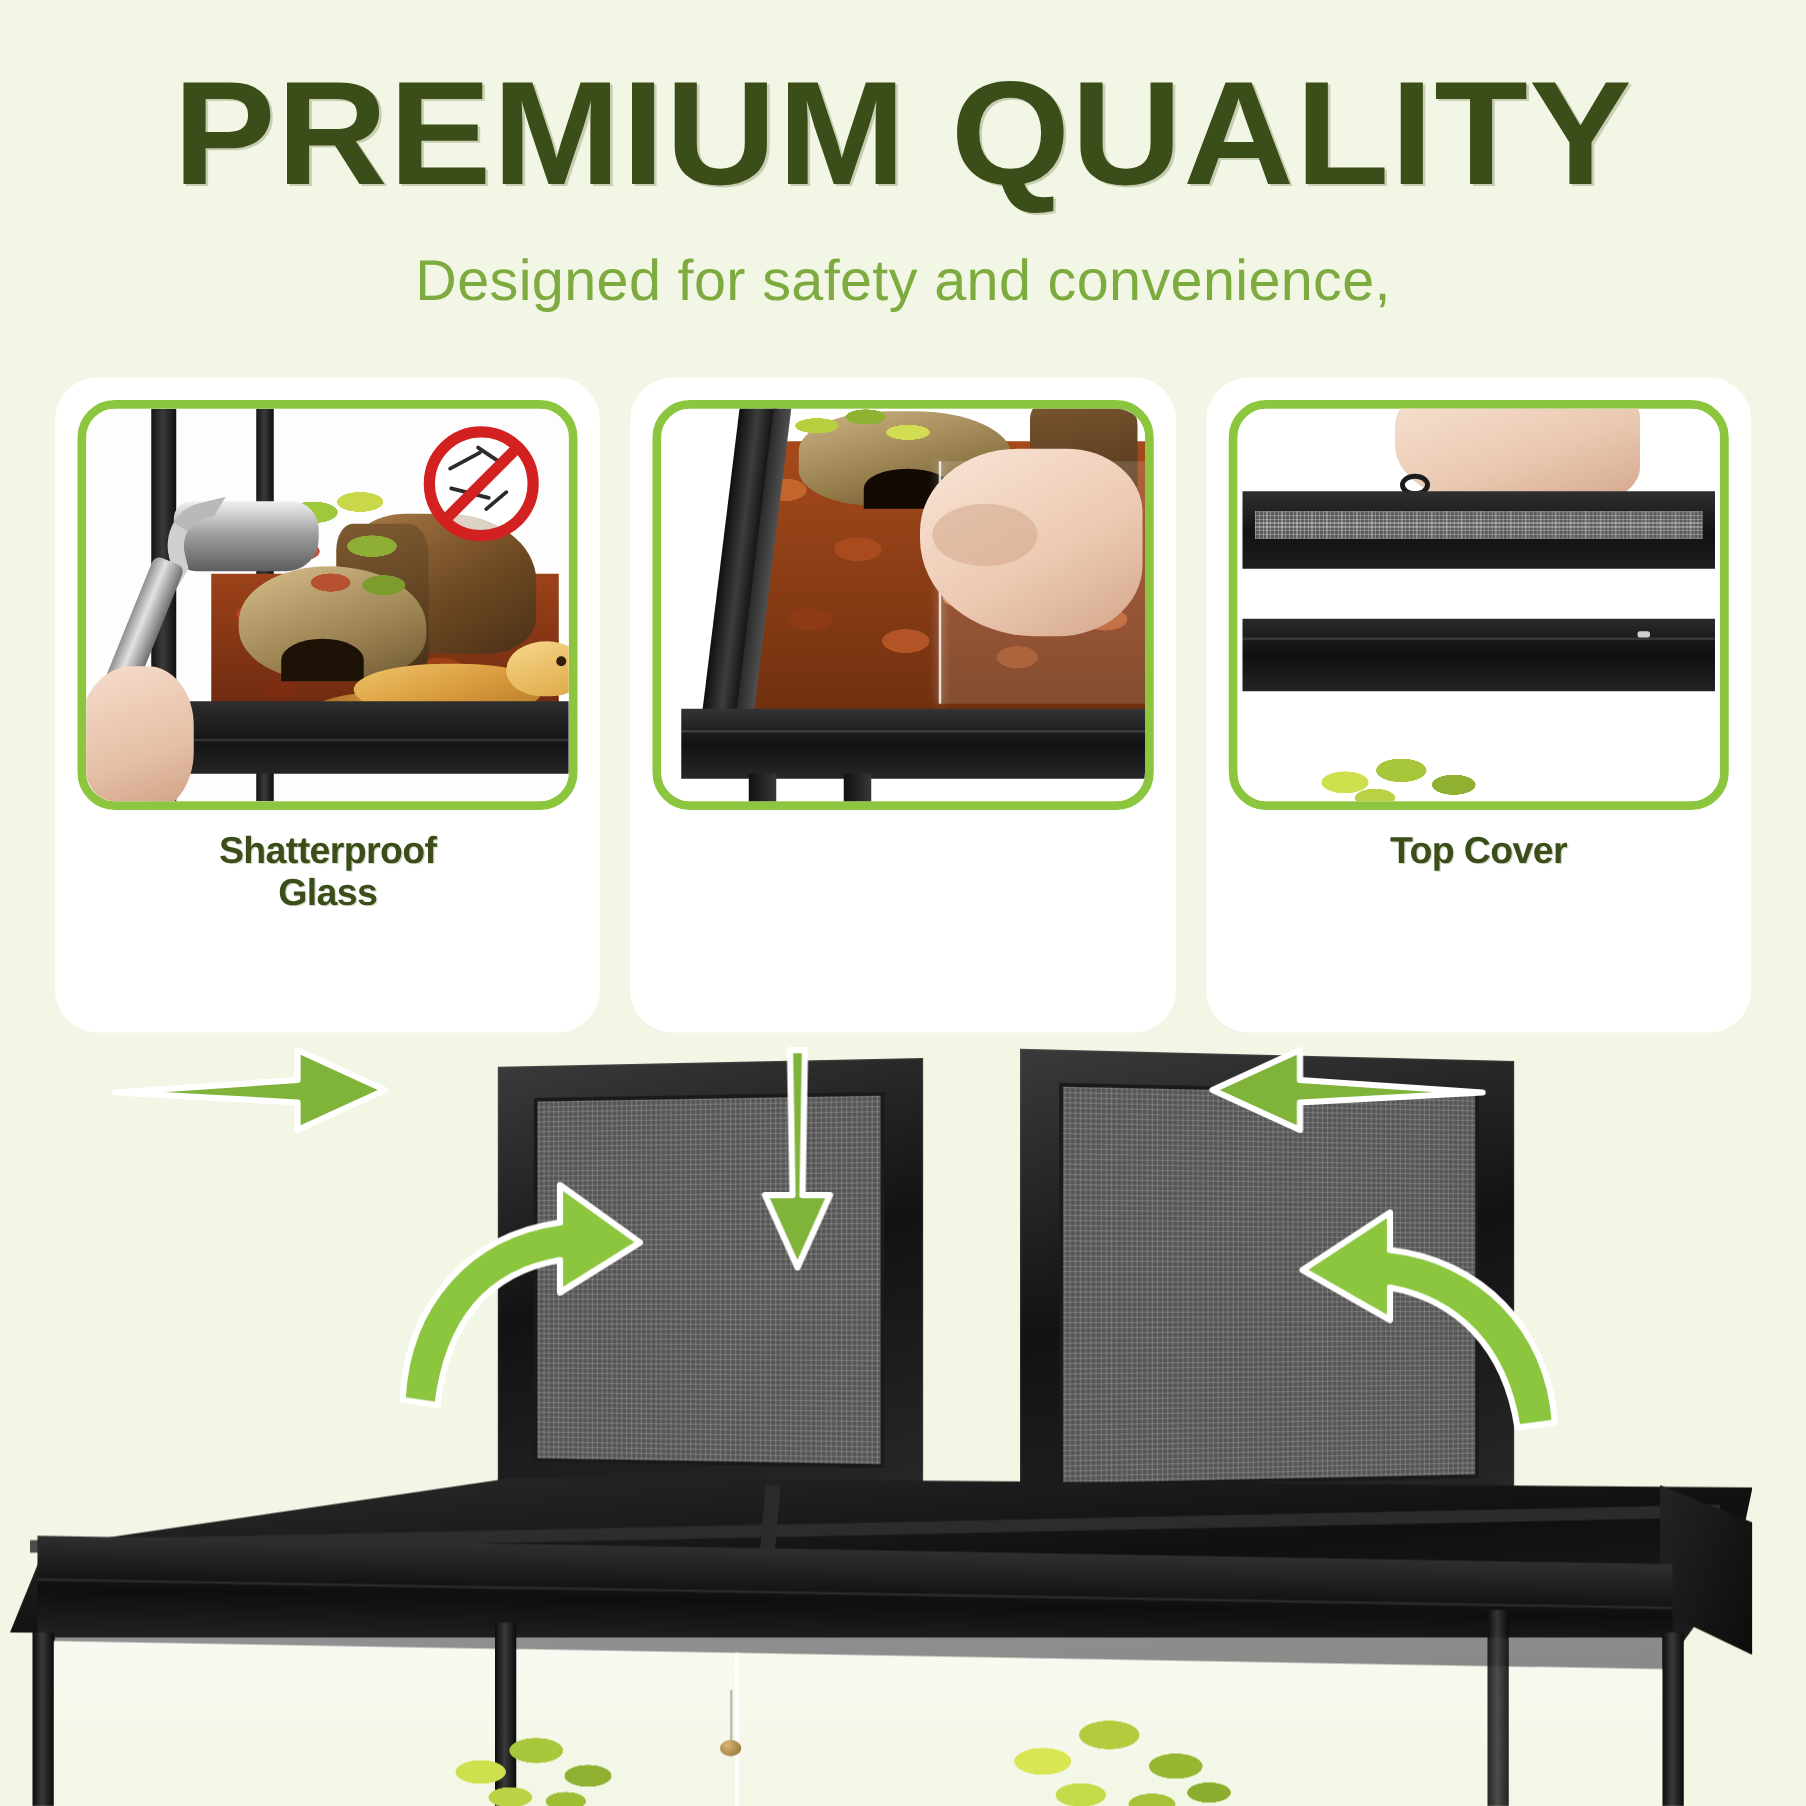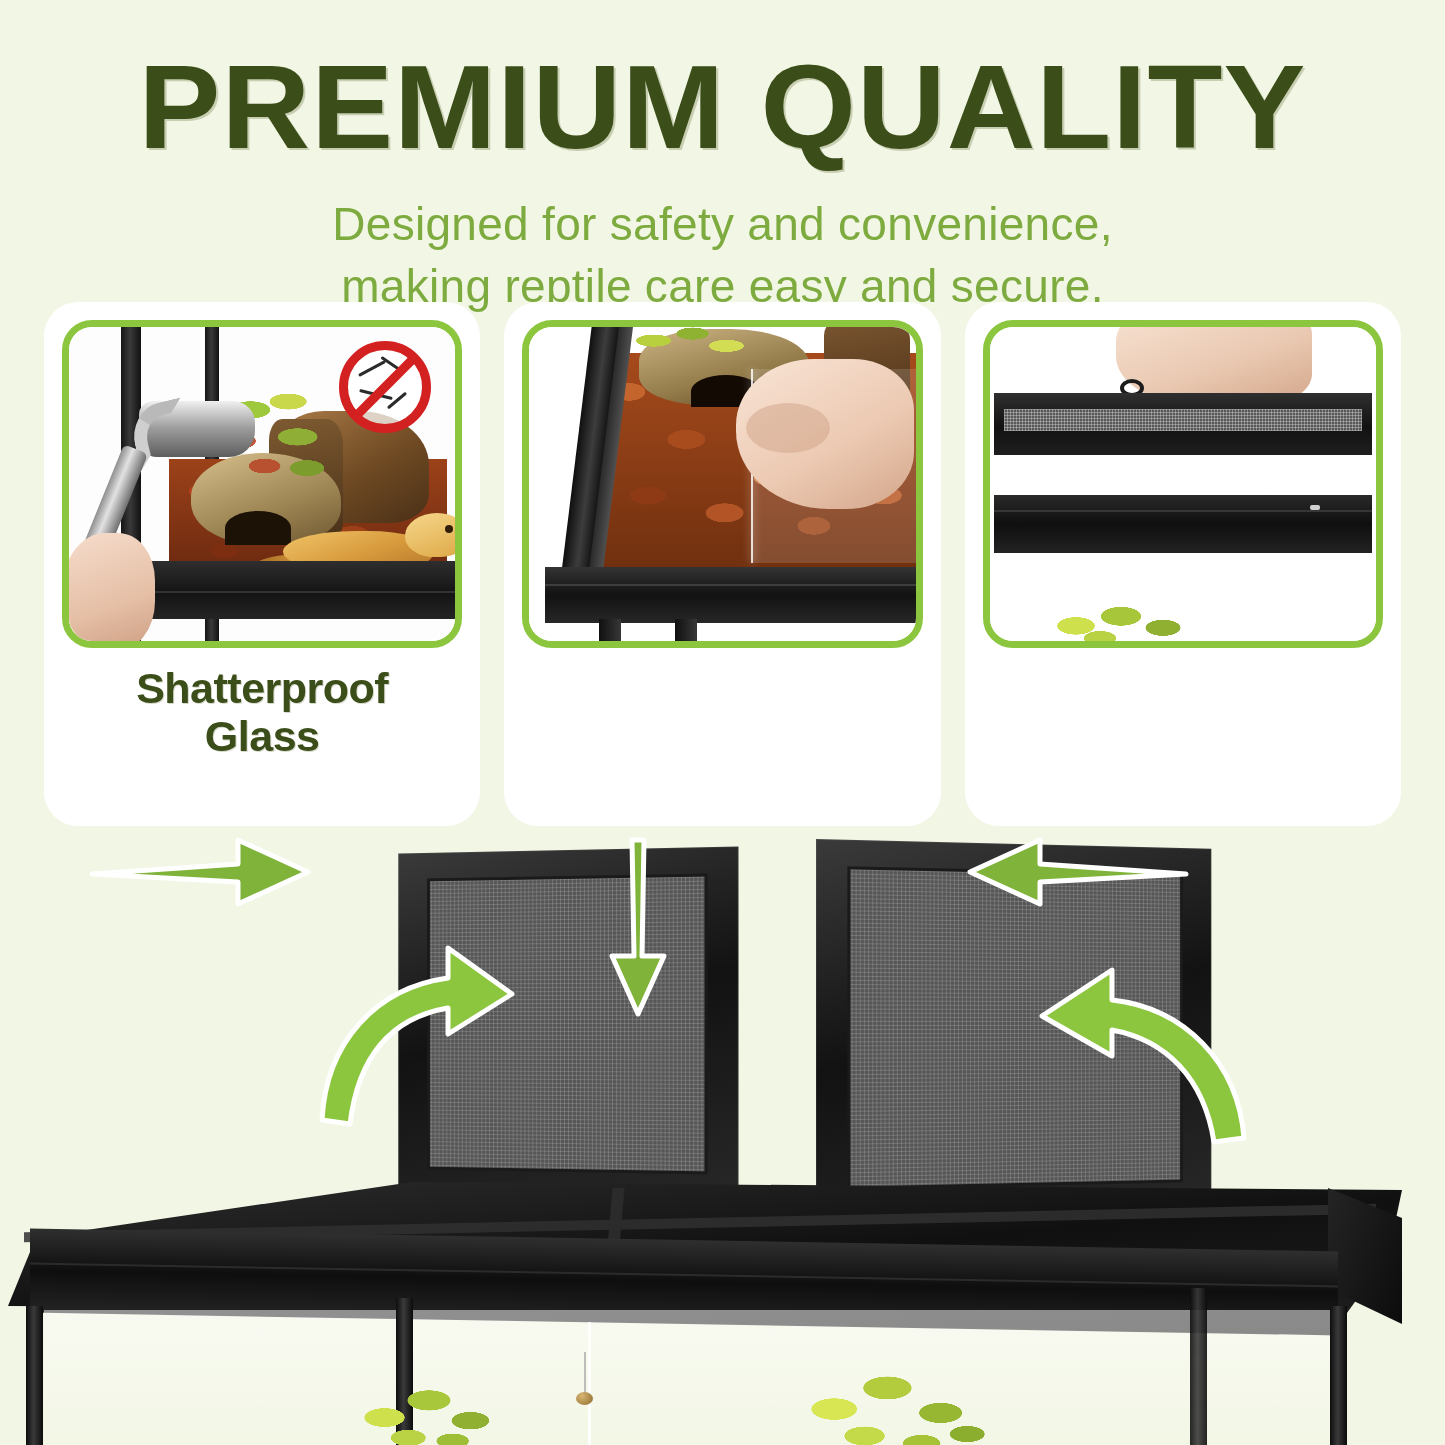--- a/index.html
+++ b/index.html
@@ -61,21 +61,21 @@
     height: 328px;
     border: 7px solid #8cc63f;
     border-radius: 30px;
     overflow: hidden;
     position: relative;
     background: #ffffff;
   }
 
   .card-label {
     margin-top: 16px;
-    font-size: 43px;
+    font-size: 30px;
     font-weight: bold;
     color: #3b4d18;
     text-align: center;
     line-height: 1.12;
     letter-spacing: -.5px;
     text-shadow: 1px 1px 0 rgba(90,105,50,.25);
   }
   .card-label span { display: block; }
 
   
@@ -457,21 +457,20 @@
   .arr-down   { left: 606px; top: 1258px - 836px; width: 64px;  height: 182px; }
   .arr-left   { left: 962px; top: 1376px - 836px; width: 228px; height: 72px; }
 </style>
 </head>
 <body>
 
 <div class="header">
   <div class="headline">PREMIUM QUALITY</div>
   <div class="subheadline">
     <span>Designed for safety and convenience,</span>
-    <span>making reptile care easy and secure.</span>
   </div>
 </div>
 
 <div class="cards">
 
   <div class="card">
     <div class="card-photo">
       <div class="p1-bg"></div>
       <div class="p1-post a"></div>
       <div class="p1-post b"></div>
@@ -537,20 +536,21 @@
       <div class="p3-hand"></div>
       <div class="p3-ring"></div>
       <div class="p3-lid">
         <div class="p3-mesh"></div>
       </div>
       <div class="p3-lid2"></div>
       <div class="p3-dot"></div>
       <div class="p3-plant"></div>
     </div>
     <div class="card-label">
+      <span>Top Cover</span>
     </div>
   </div>
 </div>
 
 <div class="product">
 
   <div class="lid-panel lid-left">
     <div class="lid-frame"></div>
     <div class="lid-screen"></div>
   </div>

